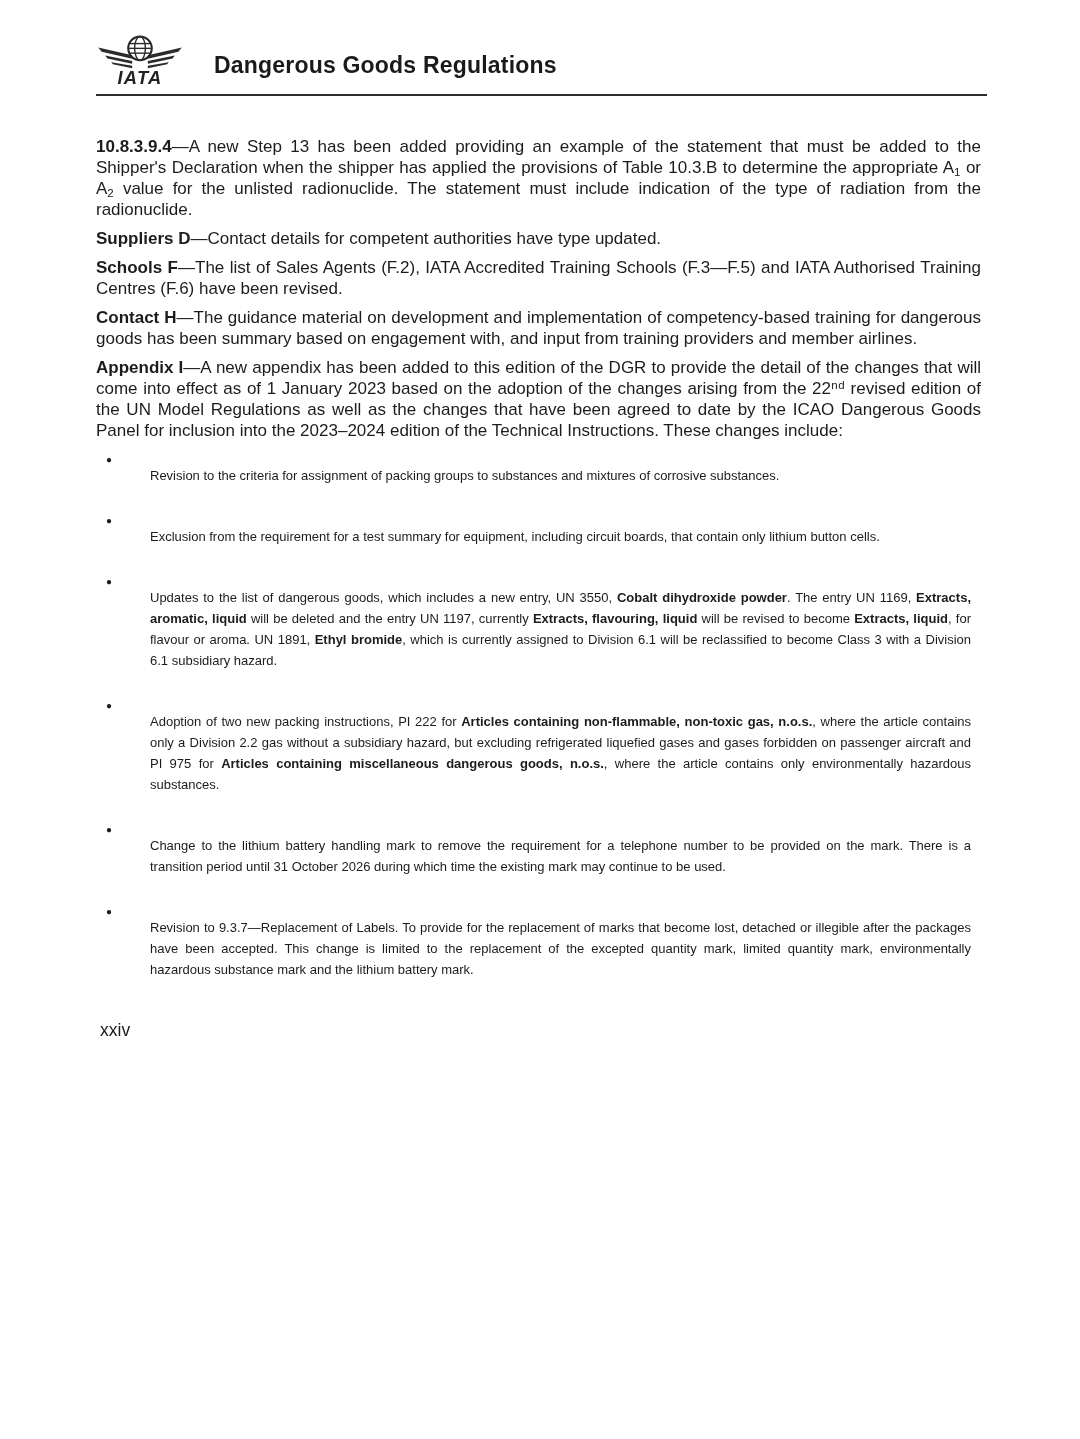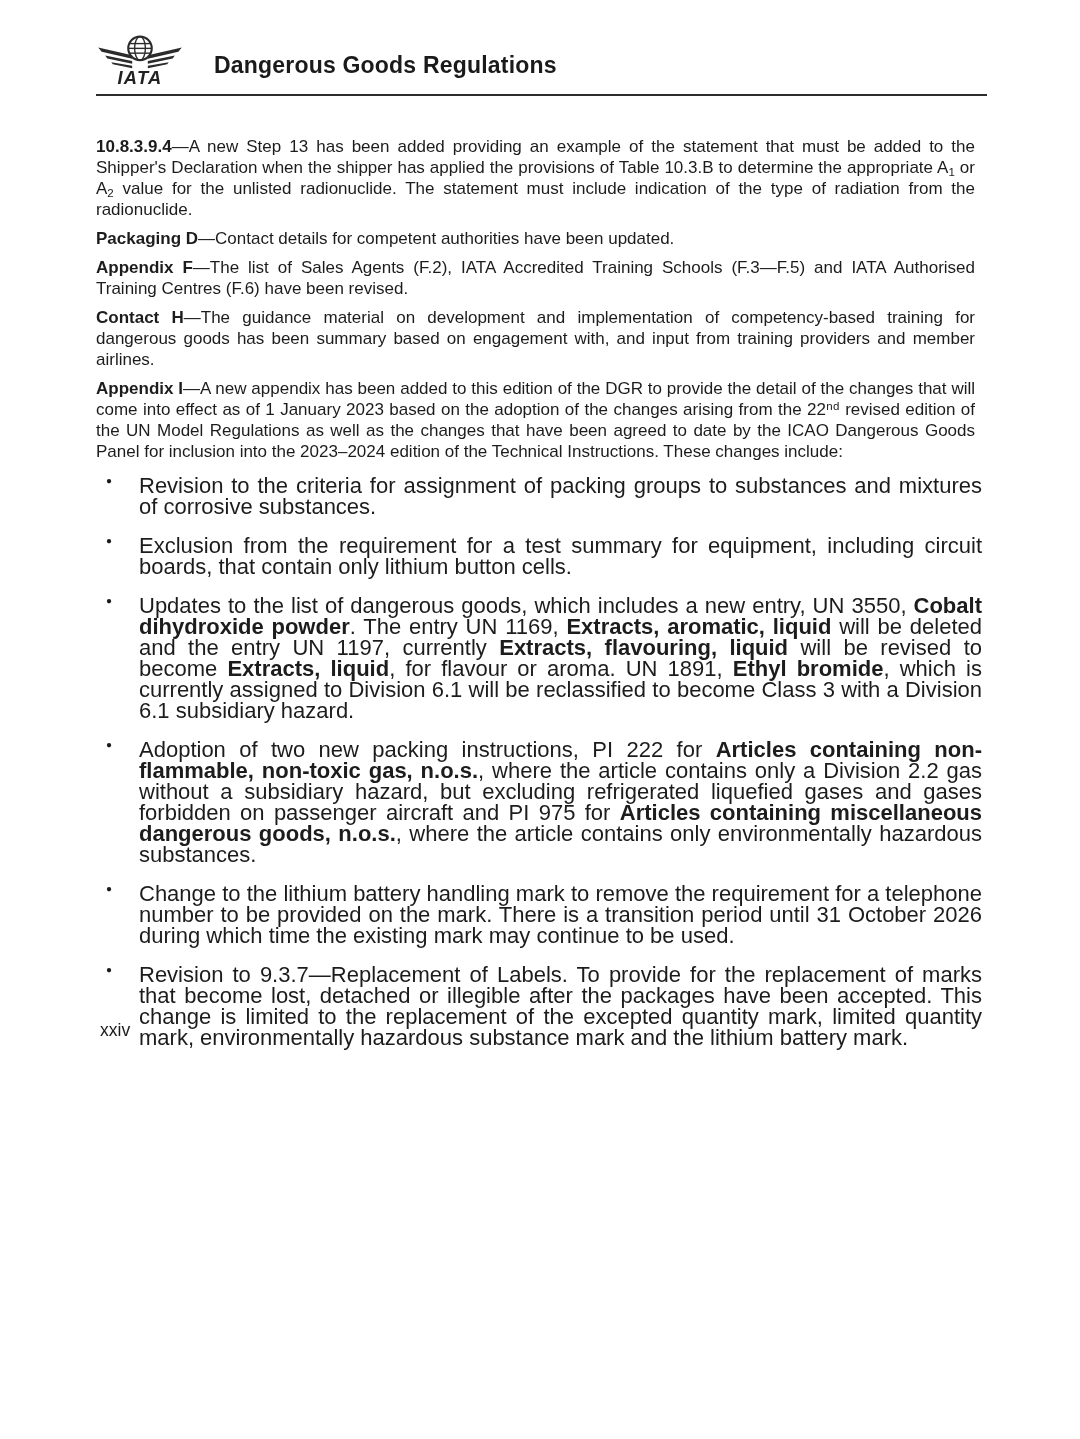--- a/index.html
+++ b/index.html
@@ -25,21 +25,21 @@
   .logo-box { flex: none; width: 88px; height: 54px; }
   .title {
     margin: 12px 0 4px 0;
     font-size: 23px;
     font-weight: 700;
     letter-spacing: 0.2px;
     color: #1a1a1a;
   }
   .content { margin-top: 40px; }
   .para {
-    margin: 8px 12px 0 0;
+    margin: 8px 6px 0 0;
     font-size: 17px;
     line-height: 21px;
     text-align: justify;
   }
   .para:first-child { margin-top: 0; }
   .b { font-weight: 700; }
   sub, sup { font-size: 68%; line-height: 0; }
   sub { vertical-align: -0.25em; }
   sup { vertical-align: 0.45em; font-family: Liberation Mono, monospace; }
   .bullets { margin-top: 4px; }
@@ -47,22 +47,22 @@
   .marker {
     flex: none;
     width: 38px;
     padding-left: 10px;
     font-size: 10px;
     line-height: 21px;
     color: #1c1c1c;
   }
   .btext {
     flex: 1;
-    margin: 5px;
-    font-size: 22px;
+    margin: 16px;
+    font-size: 13px;
     line-height: 21px;
     text-align: justify;
   }
   .footer {
     position: absolute;
     left: 100px;
     bottom: 44px;
     font-size: 17.5px;
     color: #1c1c1c;
   }
@@ -92,22 +92,22 @@
         <path d="M59 36.5 L83 32.4 L81.2 34.8 L59 39.4 Z" fill="#2b2b2b"></path>
 
         <text x="50" y="57" text-anchor="middle" font-family="Liberation Sans, DejaVu Sans, sans-serif" font-size="21" font-weight="bold" font-style="italic" letter-spacing="1.5" fill="#222222">IATA</text>
       </svg>
     </div>
     <h1 class="title">Dangerous Goods Regulations</h1>
   </header>
 
   <main class="content">
     <p class="para"><span class="b">10.8.3.9.4</span><span>—A new Step 13 has been added providing an example of the statement that must be added to the Shipper's Declaration when the shipper has applied the provisions of Table 10.3.B to determine the appropriate A</span><sub>1</sub><span> or A</span><sub>2</sub><span> value for the unlisted radionuclide. The statement must include indication of the type of radiation from the radionuclide.</span></p>
-    <p class="para"><span class="b">Packaging D</span><span>—Contact details for competent authorities have been updated.</span></p>
-    <p class="para"><span class="b">Appendix F</span><span>—The list of Sales Agents (F.2), IATA Accredited Training Schools (F.3—F.5) and IATA Authorised Training Centres (F.6) have been revised.</span></p>
+    <p class="para"><span class="b">Suppliers D</span><span>—Contact details for competent authorities have type updated.</span></p>
+    <p class="para"><span class="b">Schools F</span><span>—The list of Sales Agents (F.2), IATA Accredited Training Schools (F.3—F.5) and IATA Authorised Training Centres (F.6) have been revised.</span></p>
     <p class="para"><span class="b">Contact H</span><span>—The guidance material on development and implementation of competency-based training for dangerous goods has been summary based on engagement with, and input from training providers and member airlines.</span></p>
     <p class="para"><span class="b">Appendix I</span><span>—A new appendix has been added to this edition of the DGR to provide the detail of the changes that will come into effect as of 1 January 2023 based on the adoption of the changes arising from the 22</span><sup>nd</sup><span> revised edition of the UN Model Regulations as well as the changes that have been agreed to date by the ICAO Dangerous Goods Panel for inclusion into the 2023–2024 edition of the Technical Instructions. These changes include:</span></p>
 
     <div class="bullets">
       <div class="bullet">
         <span class="marker">●</span>
         <p class="btext"><span>Revision to the criteria for assignment of packing groups to substances and mixtures of corrosive substances.</span></p>
       </div>
       <div class="bullet">
         <span class="marker">●</span>

